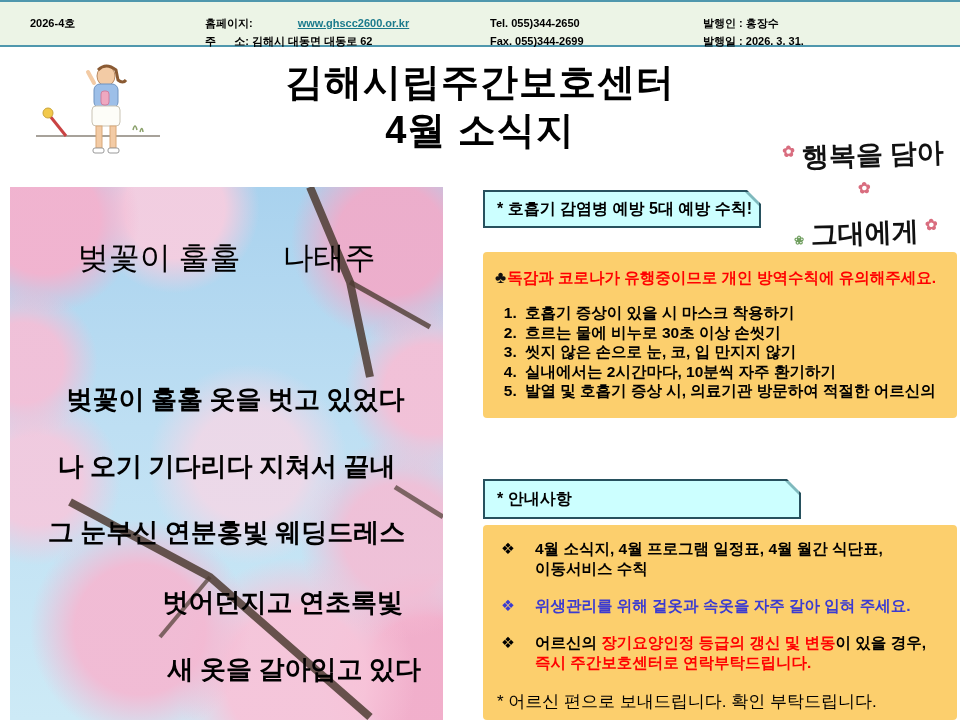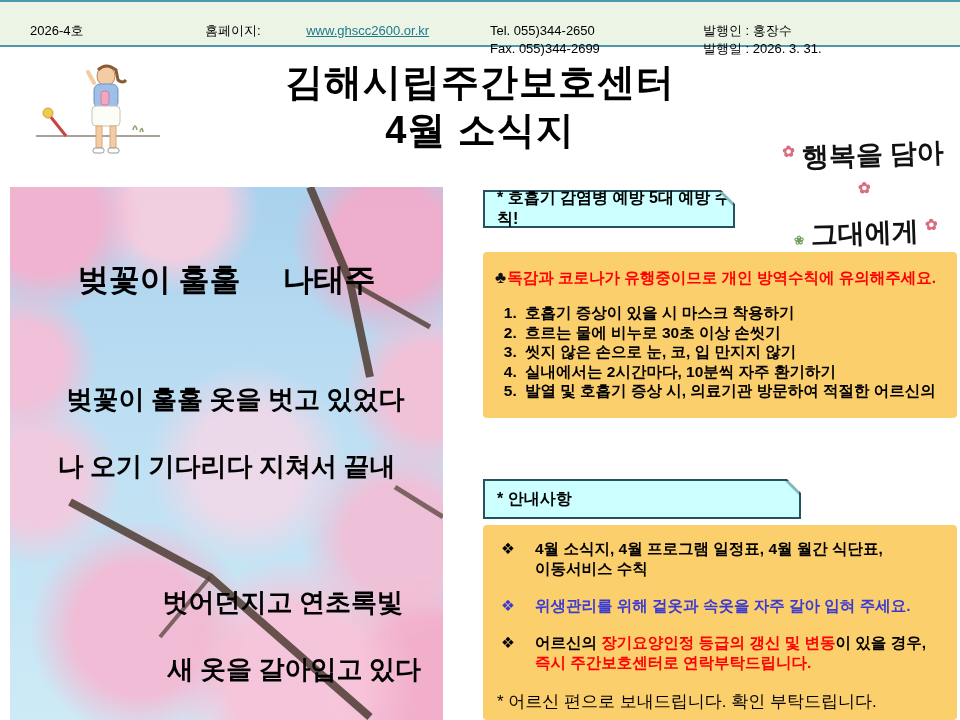--- a/index.html
+++ b/index.html
@@ -2,21 +2,21 @@
 <html><head>
 <meta charset="utf-8">
 <style>
   html,body{margin:0;padding:0;background:#fff;}
   .page{position:relative;width:960px;height:720px;overflow:hidden;background:#fff;
         font-family:"Liberation Sans","DejaVu Sans",sans-serif;}
 
   
   .masthead{position:absolute;left:0;top:0;width:960px;height:47px;background:#ecf4e6;
             border-top:2px solid #4f97ad;border-bottom:2px solid #4f97ad;box-sizing:border-box;}
-  .masthead .col{position:absolute;top:20px;font-size:13px;font-weight:normal;color:#000;line-height:18px;white-space:pre;}
+  .masthead .col{position:absolute;top:12px;font-size:11px;font-weight:bold;color:#000;line-height:18px;white-space:pre;}
   .m-issue{left:30px;}
   .m-home{left:205px;}
   .m-tel{left:490px;}
   .m-pub{left:703px;}
   .link{color:#1b7a8c;text-decoration:underline;cursor:pointer;margin-left:42px;}
 
   
   .title{position:absolute;left:180px;top:58px;width:600px;text-align:center;
          font-size:38px;font-weight:800;color:#000;line-height:48px;letter-spacing:1px;}
 
@@ -41,37 +41,37 @@
           radial-gradient(circle at 6% 55%, rgba(248,199,220,.85) 0 45px, rgba(248,199,220,0) 85px),
           radial-gradient(circle at 55% 52%,rgba(250,214,229,.75) 0 55px, rgba(250,214,229,0) 100px),
           radial-gradient(circle at 90% 66%,rgba(246,187,211,.85) 0 55px, rgba(246,187,211,0) 100px),
           radial-gradient(circle at 30% 83%,rgba(245,183,209,.9) 0 65px, rgba(245,183,209,0) 110px),
           radial-gradient(circle at 66% 92%,rgba(247,196,217,.95) 0 70px, rgba(247,196,217,0) 120px),
           radial-gradient(circle at 96% 92%,rgba(243,172,201,.95) 0 60px, rgba(243,172,201,0) 105px),
           linear-gradient(180deg,#a9d2ee 0%,#bedff3 45%,#cdeaf6 100%);}
   .branches{position:absolute;left:0;top:0;}
   .poem{position:absolute;color:#000;font-family:"Liberation Serif","DejaVu Serif",serif;
         font-weight:600;white-space:nowrap;}
-  .poem-head{left:0;top:50px;width:100%;display:flex;justify-content:center;gap:42px;font-size:31px;font-weight:700;margin-top:22px;}
+  .poem-head{left:0;top:50px;width:100%;display:flex;justify-content:center;gap:42px;font-size:31px;font-weight:400;}
   .pl{font-size:26px;}
   .pl0{left:0;top:195px;width:100%;text-align:center;padding-left:9px;}
   .pl1{left:0;top:262px;width:100%;text-align:center;}
   .pl2{left:0;top:328px;width:100%;text-align:center;}
   .pl3{right:40px;top:398px;}
   .pl4{right:22px;top:465px;}
 
   
   .cyanbox{position:absolute;left:483px;height:38px;background:#ccffff;border:2px solid #27515e;
            box-sizing:border-box;display:flex;align-items:center;padding-left:12px;
            font-size:16px;font-weight:bold;color:#000;
            clip-path:polygon(0 0,calc(100% - 14px) 0,100% 14px,100% 100%,0 100%);
            filter:drop-shadow(4px 5px 0 rgba(110,132,122,.55));}
   .cyanbox::after{content:"";position:absolute;top:0;right:0;width:0;height:0;
            border-top:14px solid #7fb9bd;border-left:14px solid transparent;}
-  .box-prevent-head{top:190px;width:252px;}
+  .box-prevent-head{top:190px;width:278px;}
   .box-info-head{top:479px;width:318px;height:40px;}
 
   .orangebox{position:absolute;left:483px;width:474px;background:#fccf6d;border-radius:4px;
              box-sizing:border-box;color:#000;}
   .box-prevent{top:252px;height:166px;padding:16px 10px 8px 12px;}
   .box-info{top:525px;height:195px;padding:14px 10px 0 12px;}
 
   .notice{font-size:15.5px;font-weight:bold;color:#ff0000;white-space:nowrap;}
   .clover{color:#111;font-size:17px;margin-right:1px;}
   ol.rules{margin:14px 0 0 0;padding-left:26px;font-size:15.5px;font-weight:bold;line-height:19.5px;}
@@ -84,21 +84,21 @@
   .text-red{color:#ff0000;}
   .info-footer{font-size:17px;font-weight:normal;margin-top:0;padding-left:2px;}
 </style>
 </head>
 <body>
 
 <div class="page">
 
   <div class="masthead">
     <div class="col m-issue">2026-4호</div>
-    <div class="col m-home"><span>홈페이지: </span><span class="link">www.ghscc2600.or.kr</span><br></div>
+    <div class="col m-home"><span>홈페이지: </span><span class="link">www.ghscc2600.or.kr</span><br><span>주      소: 김해시 대동면 대동로 62</span></div>
     <div class="col m-tel"><span>Tel. 055)344-2650</span><br><span>Fax. 055)344-2699</span></div>
     <div class="col m-pub"><span>발행인 : 홍장수</span><br><span>발행일 : 2026. 3. 31.</span></div>
   </div>
 
   <div class="title">
     <span>김해시립주간보호센터</span><br>
     <span>4월 소식지</span>
   </div>
 
   <div class="illus">
@@ -136,20 +136,21 @@
       <path d="M60 315 L200 390 L360 530" stroke="#4d3c32" stroke-width="8" fill="none" opacity=".85"></path>
       <path d="M200 390 L150 450" stroke="#4d3c32" stroke-width="4" fill="none" opacity=".7"></path>
       <path d="M385 300 L433 330" stroke="#4d3c32" stroke-width="5" fill="none" opacity=".7"></path>
     </svg>
     <div class="poem poem-head">
       <span>벚꽃이 훌훌</span>
       <span>나태주</span>
     </div>
     <div class="poem pl pl0">벚꽃이 훌훌 옷을 벗고 있었다</div>
     <div class="poem pl pl1">나 오기 기다리다 지쳐서 끝내</div>
+    <div class="poem pl pl2">그 눈부신 연분홍빛 웨딩드레스</div>
     <div class="poem pl pl3">벗어던지고 연초록빛</div>
     <div class="poem pl pl4">새 옷을 갈아입고 있다</div>
   </div>
 
   <div class="cyanbox box-prevent-head">
     <span>*  호흡기 감염병 예방 5대 예방 수칙!</span>
   </div>
 
   <div class="orangebox box-prevent">
     <div class="notice"><span class="clover">♣</span><span>독감과 코로나가 유행중이므로 개인 방역수칙에 유의해주세요.</span></div>

